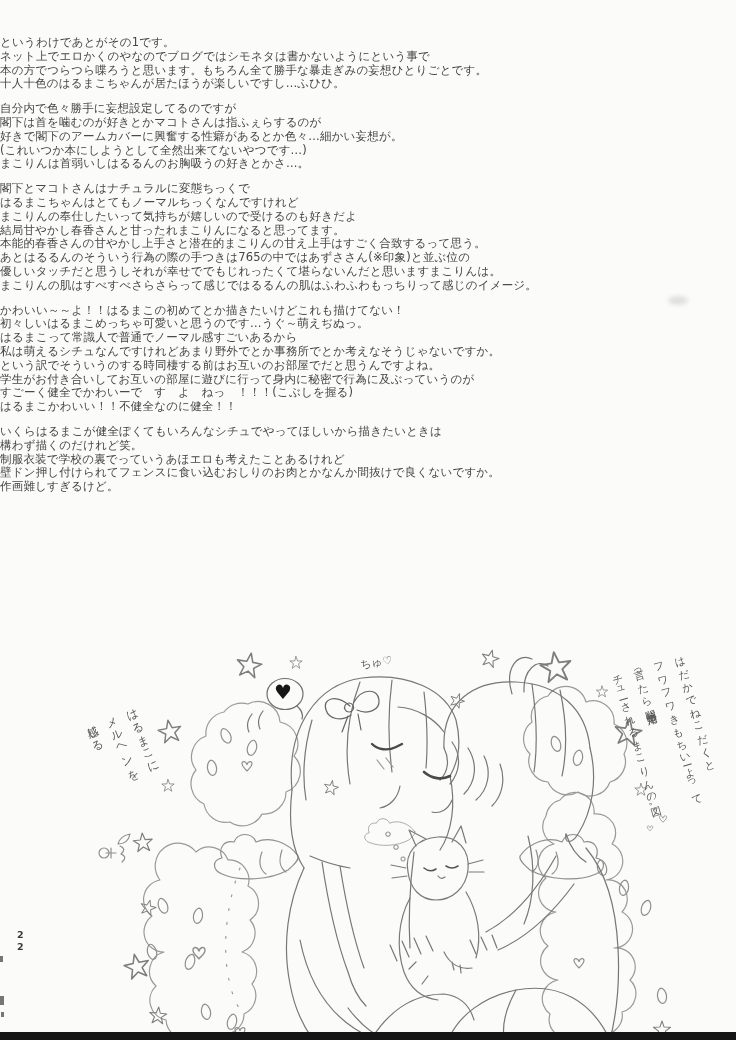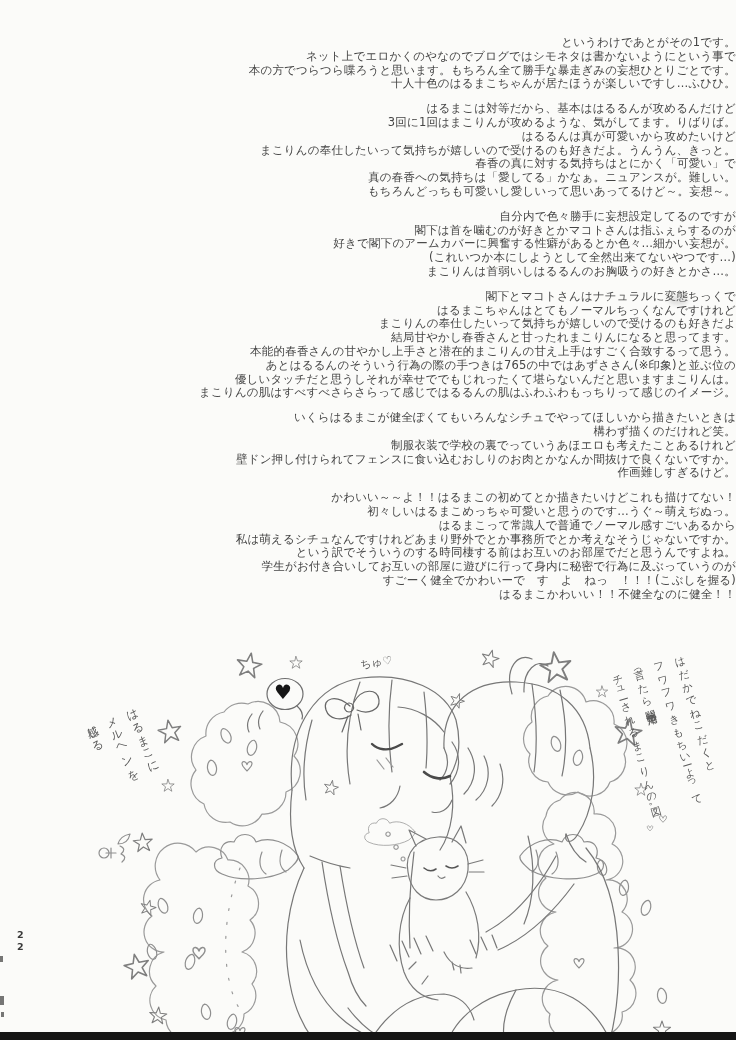--- a/index.html
+++ b/index.html
@@ -1,21 +1,21 @@
 <!DOCTYPE html>
 <html><head>
 <meta charset="utf-8">
 <style>
   html,body{margin:0;padding:0;background:#d9d9d9;}
   .page{
     position:relative;width:736px;height:1040px;margin:0 auto;
     background:#fbfbf9;overflow:hidden;
     font-family:"DejaVu Sans","Liberation Sans",sans-serif;color:#3f3f3f;
   }
-  .afterword{position:absolute;top:36px;left:0;width:736px;text-align:right;}
+  .afterword{position:absolute;top:36px;left:0;width:736px;text-align:left;}
   .afterword p{
     margin:0 0 11px 0;font-size:11.5px;line-height:13.8px;
     white-space:pre-line;letter-spacing:.2px;color:#454545;
   }
   .sketch{position:absolute;left:0;top:0;width:736px;height:1040px;pointer-events:none;}
   .sfx{position:absolute;left:360px;top:655px;font-size:11px;color:#5a5a5a;transform:rotate(-8deg);}
   .heart-glyph{position:absolute;left:274px;top:682px;font-size:20px;line-height:1;color:#161616;}
   .cap{position:absolute;writing-mode:vertical-rl;white-space:pre-line;color:#585858;}
   .cap-right{
     left:606px;top:650px;height:215px;font-size:10.5px;line-height:2.05;
@@ -40,53 +40,46 @@
 </head>
 <body>
 
 <div class="page">
 
   <div class="afterword">
     <p>というわけであとがその1です。
 ネット上でエロかくのやなのでブログではシモネタは書かないようにという事で
 本の方でつらつら喋ろうと思います。もちろん全て勝手な暴走ぎみの妄想ひとりごとです。
 十人十色のはるまこちゃんが居たほうが楽しいですし…ふひひ。</p>
-    <p>はるまこは対等だから、基本ははるるんが攻めるんだけど
-3回に1回はまこりんが攻めるような、気がしてます。りばりば。
-はるるんは真が可愛いから攻めたいけど
-まこりんの奉仕したいって気持ちが嬉しいので受けるのも好きだよ。うんうん、きっと。
-春香の真に対する気持ちはとにかく「可愛い」で
-真の春香への気持ちは「愛してる」かなぁ。ニュアンスが。難しい。
-もちろんどっちも可愛いし愛しいって思いあってるけど～。妄想～。</p>
     <p>自分内で色々勝手に妄想設定してるのですが
 閣下は首を噛むのが好きとかマコトさんは指ふぇらするのが
 好きで閣下のアームカバーに興奮する性癖があるとか色々…細かい妄想が。
 (これいつか本にしようとして全然出来てないやつです…)
 まこりんは首弱いしはるるんのお胸吸うの好きとかさ…。</p>
     <p>閣下とマコトさんはナチュラルに変態ちっくで
 はるまこちゃんはとてもノーマルちっくなんですけれど
 まこりんの奉仕したいって気持ちが嬉しいので受けるのも好きだよ
 結局甘やかし春香さんと甘ったれまこりんになると思ってます。
 本能的春香さんの甘やかし上手さと潜在的まこりんの甘え上手はすごく合致するって思う。
 あとはるるんのそういう行為の際の手つきは765の中ではあずささん(※印象)と並ぶ位の
 優しいタッチだと思うしそれが幸せででもじれったくて堪らないんだと思いますまこりんは。
 まこりんの肌はすべすべさらさらって感じではるるんの肌はふわふわもっちりって感じのイメージ。</p>
-    <p>いくらはるまこが健全ぽくてもいろんなシチュでやってほしいから描きたいときは
-構わず描くのだけれど笑。
-制服衣装で学校の裏でっていうあほエロも考えたことあるけれど
-壁ドン押し付けられてフェンスに食い込むおしりのお肉とかなんか間抜けで良くないですか。
-作画難しすぎるけど。</p>
     <p>かわいい～～よ！！はるまこの初めてとか描きたいけどこれも描けてない！
 初々しいはるまこめっちゃ可愛いと思うのです…うぐ～萌えぢぬっ。
 はるまこって常識人で普通でノーマル感すごいあるから
 私は萌えるシチュなんですけれどあまり野外でとか事務所でとか考えなそうじゃないですか。
 という訳でそういうのする時同棲する前はお互いのお部屋でだと思うんですよね。
 学生がお付き合いしてお互いの部屋に遊びに行って身内に秘密で行為に及ぶっていうのが
 すごーく健全でかわいーで　す　よ　ねっ　！！！(こぶしを握る)
 はるまこかわいい！！不健全なのに健全！！</p>
+    <p>いくらはるまこが健全ぽくてもいろんなシチュでやってほしいから描きたいときは
+構わず描くのだけれど笑。
+制服衣装で学校の裏でっていうあほエロも考えたことあるけれど
+壁ドン押し付けられてフェンスに食い込むおしりのお肉とかなんか間抜けで良くないですか。
+作画難しすぎるけど。</p>
   </div>
 
   <svg class="sketch" viewBox="0 0 736 1040" fill="none" stroke="#8a8a8a" stroke-width="1.2" stroke-linecap="round" stroke-linejoin="round">
     <defs>
       <path id="st" d="M0,-10 L2.35,-3.24 L9.5,-3.1 L3.8,1.24 L5.9,8.1 L0,4 L-5.9,8.1 L-3.8,1.24 L-9.5,-3.1 L-2.35,-3.24 Z"></path>
       <path id="ht" d="M0,2.6 C-0.9,-0.8 -5,-1.6 -5,1.8 C-5,4.8 -1.8,6.6 0,9 C1.8,6.6 5,4.8 5,1.8 C5,-1.6 0.9,-0.8 0,2.6 Z"></path>
       <path id="td" d="M0,-8 C2.8,-7.6 4.5,-3 4.5,0 C4.5,4 2.5,7.5 0,7.5 C-2.5,7.5 -4.5,4 -4.5,0 C-4.5,-3 -2.8,-7.6 0,-8 Z"></path>
       <path id="wing" d="M298,856 C288,842 270,836 256,842 C252,832 238,832 234,842 C224,840 218,848 222,858 C212,860 212,870 222,874 C240,882 270,880 288,870 C295,864 299,860 298,856 Z"></path>
     </defs>
 

